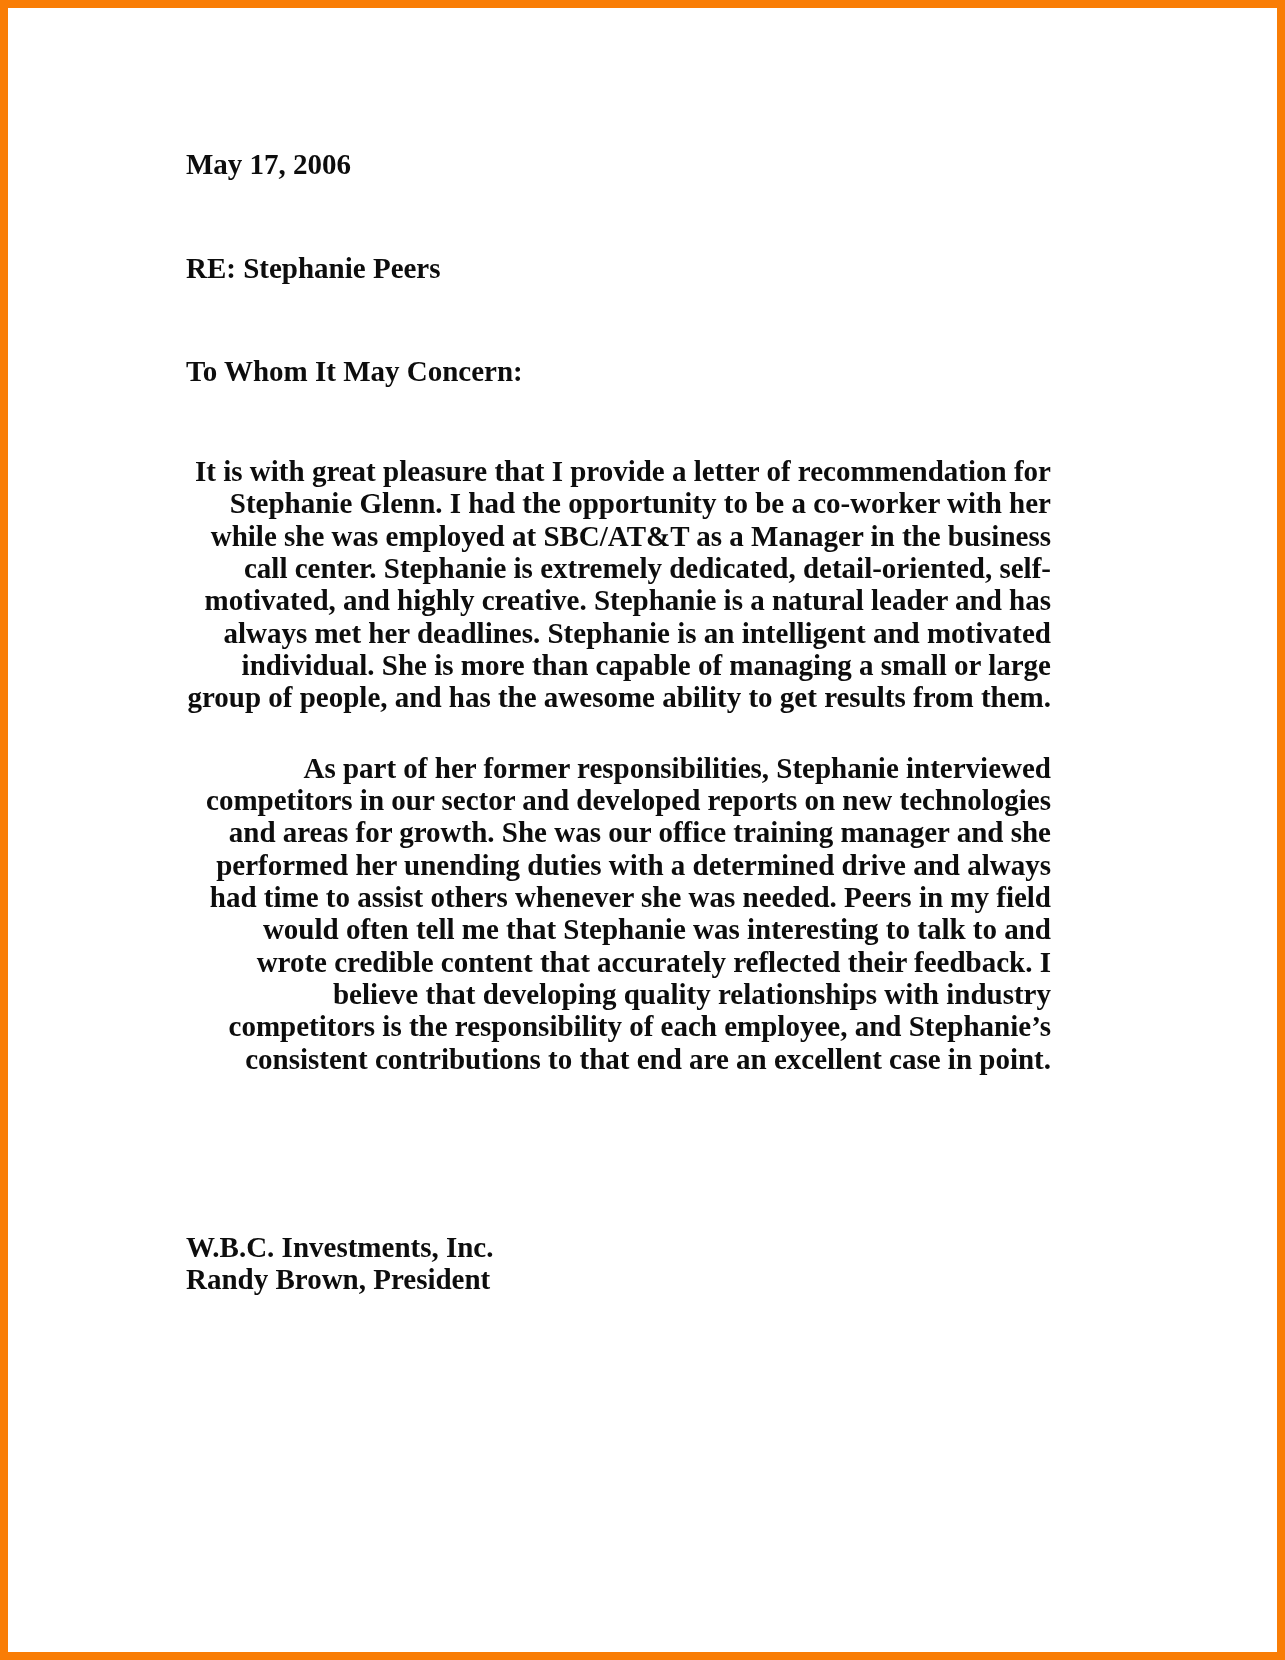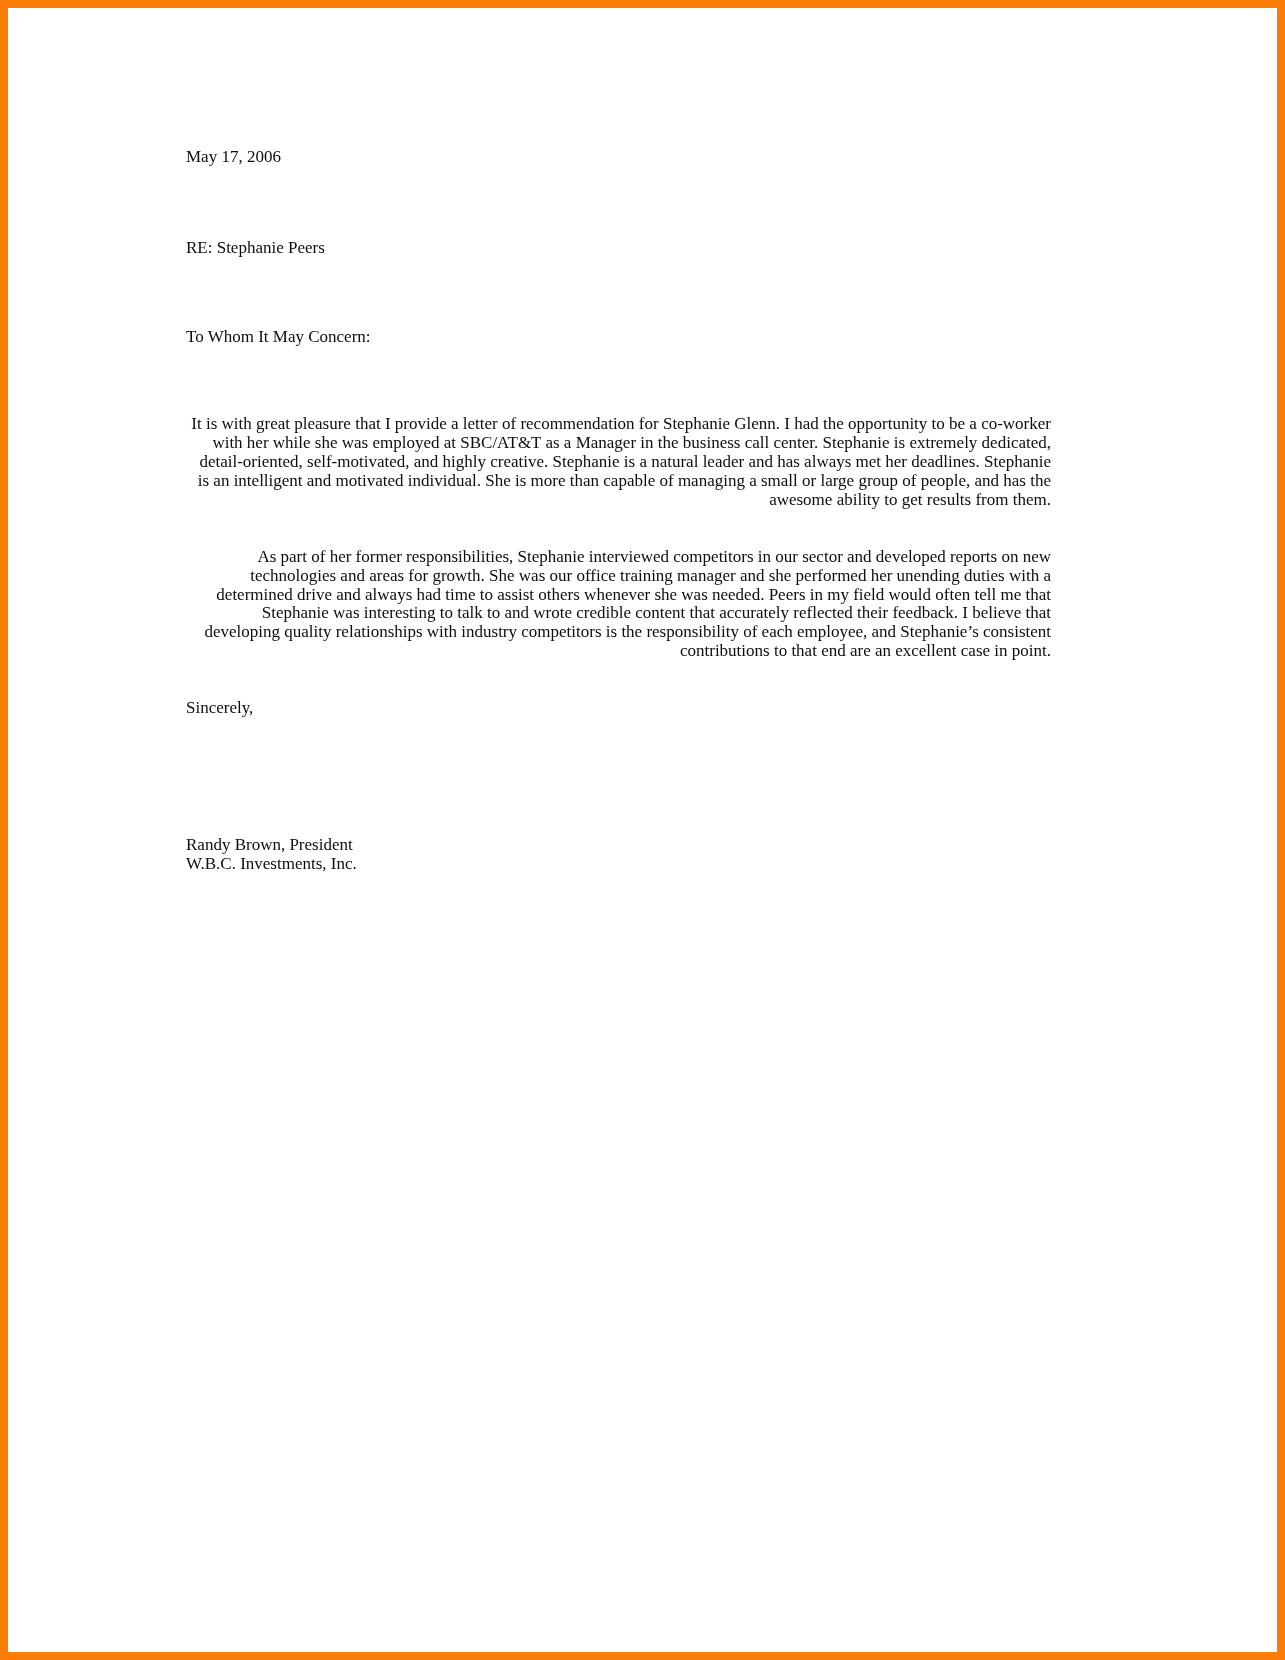--- a/index.html
+++ b/index.html
@@ -31,22 +31,23 @@
     top: 0;
     right: 0;
     bottom: 0;
     background: #ffffff;
     padding: 140px 150px 0 178px;
   }
 
   .letter-body {
     width: 865px;
     color: #0d0d0d;
-    font-size: 17px;
+    font-size: 29px;
     line-height: 1.115;
+    font-weight: bold;
   }
 
   .date-line {
     margin: 0 0 72px 0;
   }
 
   .subject-line {
     margin: 0 0 70px 0;
   }
 
@@ -86,24 +87,23 @@
 
       <p class="subject-line">RE:  Stephanie Peers</p>
 
       <p class="salutation">To Whom It May Concern:</p>
 
       <p class="body-paragraph">It is with great pleasure that I provide a letter of recommendation for Stephanie Glenn.  I had the opportunity to be a co-worker with her while she was employed at SBC/AT&amp;T as a Manager in the business call center.  Stephanie is extremely dedicated, detail-oriented, self-motivated, and highly creative.  Stephanie is a natural leader and has always met her deadlines.  Stephanie is an intelligent and motivated individual. She is more than capable of managing a small or large group of people, and has the awesome ability to get results from them.</p>
 
       <p class="body-paragraph">As part of her former responsibilities, Stephanie interviewed competitors in our sector and developed reports on new technologies and areas for growth. She was our office training manager and she performed her unending duties with a determined drive and always had time to assist others whenever she was needed.  Peers in my field would often tell me that Stephanie was interesting to talk to and wrote credible content that accurately reflected their feedback. I believe that developing quality relationships with industry competitors is the responsibility of each employee, and Stephanie’s consistent contributions to that end are an excellent case in point.</p>
 
 
-      <p class="closing">Sincerely,</p>
 
       <div class="signature-gap"></div>
 
       <div class="signature-block">
+        <span class="signature-line">W.B.C. Investments, Inc.</span>
         <span class="signature-line">Randy Brown, President</span>
-        <span class="signature-line">W.B.C. Investments, Inc.</span>
       </div>
 
     </div>
   </div>
 </div>
 
 </body></html>

